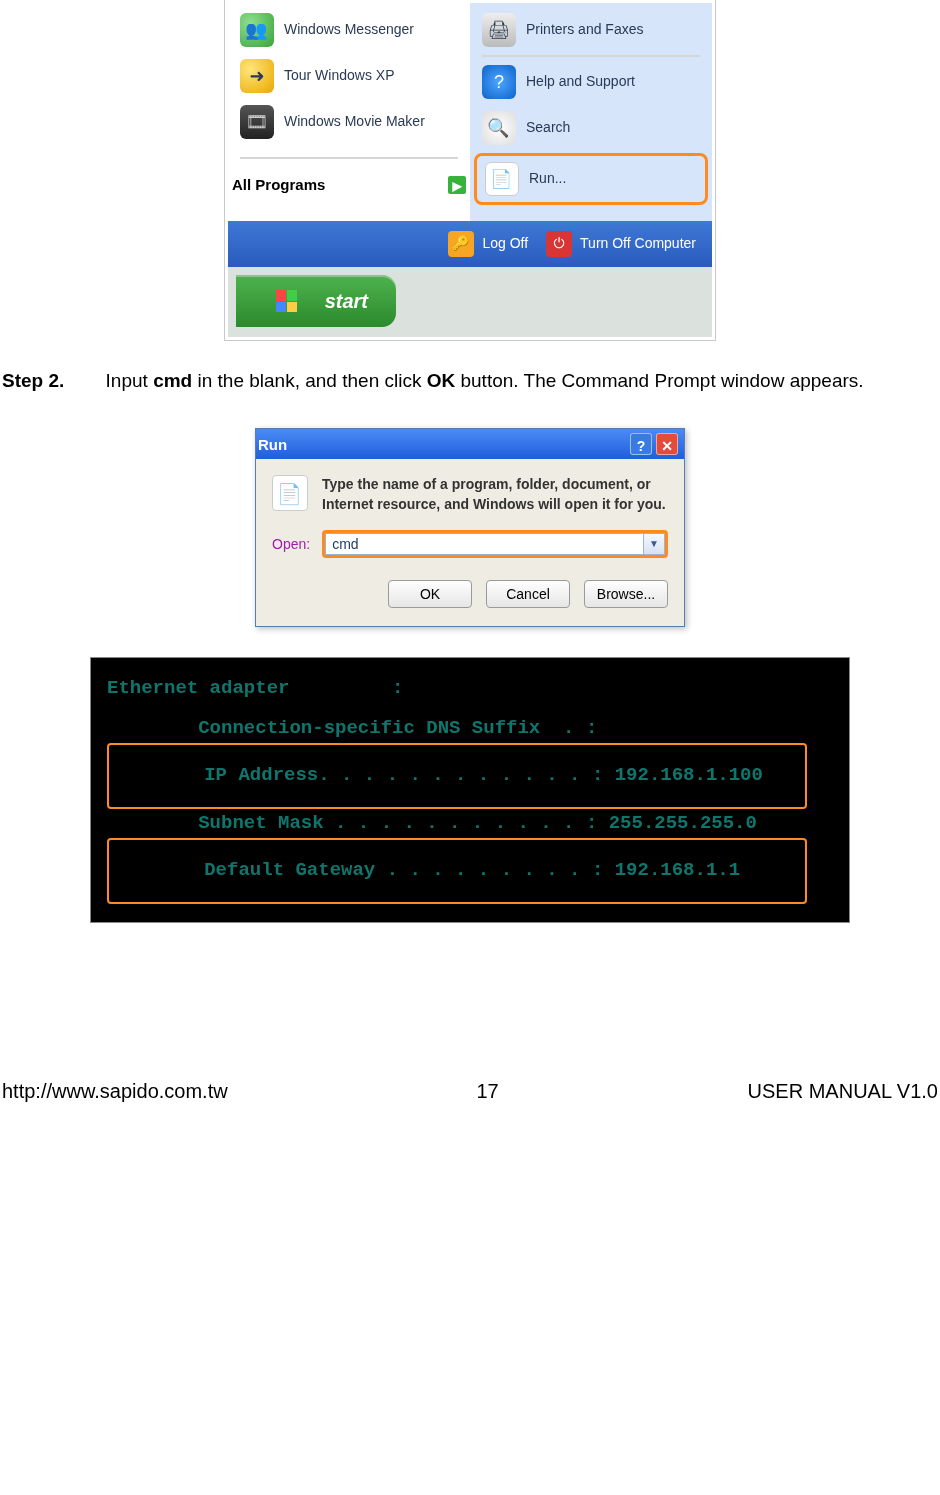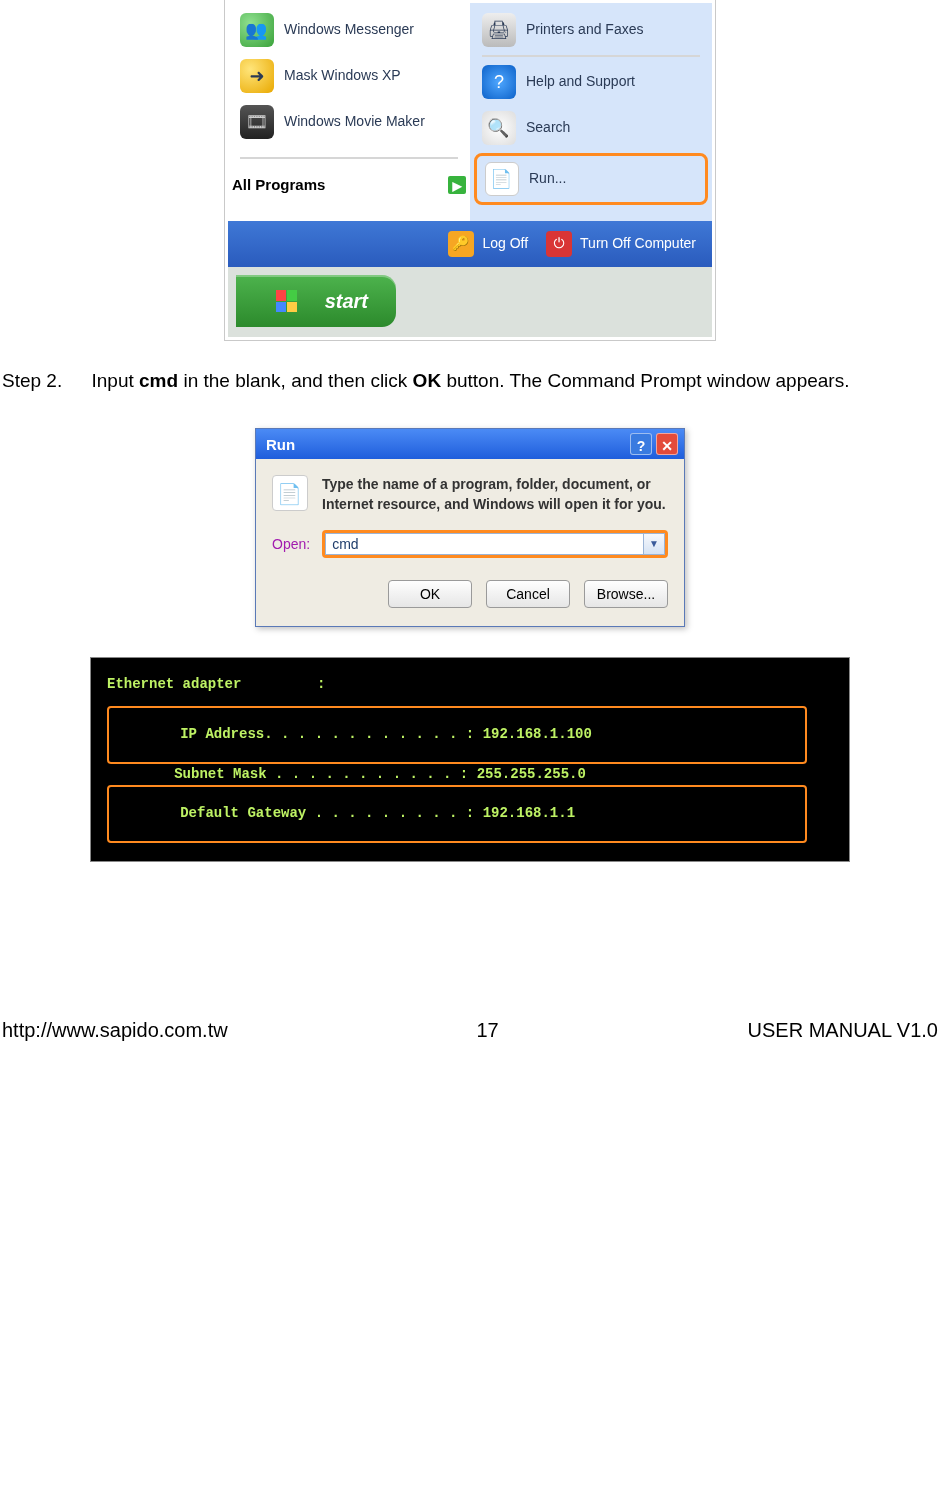--- a/index.html
+++ b/index.html
@@ -43,46 +43,46 @@
   .sm-bottom { background:#dbe1dc; padding:8px 8px 10px 8px; }
   .start-btn { background: linear-gradient(#4db34d,#2c8a2c); color:#fff; font-weight:700; font-style:italic; font-size:20px; border-radius:0 14px 14px 0; padding:8px 28px 8px 40px; width:160px; display:flex; align-items:center; gap:28px; box-shadow: inset 0 2px 0 rgba(255,255,255,.3); cursor:pointer;}
   .start-flag{width:22px;height:22px;display:grid;grid-template-columns:1fr 1fr;grid-template-rows:1fr 1fr;gap:1px;}
   .start-flag span:nth-child(1){background:#f44;}
   .start-flag span:nth-child(2){background:#4c4;}
   .start-flag span:nth-child(3){background:#48f;}
   .start-flag span:nth-child(4){background:#fc4;}
 
   
   .para { margin: 24px 0 0 0; text-align: justify; }
-  .para .step-no { font-weight:400; margin-right: 24px; }
+  .para .step-no { font-weight:700; margin-right: 36px; }
   .bold { font-weight:700; }
 
   
   .run-wrap { width: 430px; margin: 30px auto; border:1px solid #5a79b7; box-shadow: 2px 2px 6px rgba(0,0,0,.25);}
-  .run-title { background: linear-gradient(#4b8bf5,#1f5edc); height:30px; display:flex; align-items:center; justify-content:space-between; padding:0 6px 0 10px; color:#fff; font-size:15px; font-weight:700;}
+  .run-title { background: linear-gradient(#4b8bf5,#1f5edc); height:30px; display:flex; align-items:center; justify-content:space-between; padding:0 6px 0 2px; color:#fff; font-size:15px; font-weight:700;}
   .run-title-btns{display:flex;gap:4px;}
   .run-titlebtn{width:22px;height:22px;border-radius:3px;display:grid;place-items:center;font-size:14px;font-weight:700;color:#fff;cursor:pointer;}
   .rt-help{background:#3a7be0;border:1px solid rgba(255,255,255,.5);}
   .rt-close{background:#e34b3b;border:1px solid rgba(255,255,255,.5);}
 
   .run-body{ background:#efece3; padding:16px 16px 18px 16px;}
   .run-top{display:flex;gap:14px;align-items:flex-start;}
   .run-ic{width:36px;height:36px;flex:none;display:grid;place-items:center;background:#fff;border:1px solid #ccc;border-radius:4px;font-size:20px;}
   .run-desc{font-size:14px;color:#333;line-height:1.4;font-weight:bold;}
   .run-open-row{display:flex;align-items:center;gap:12px;margin-top:16px;}
   .run-open-row label{font-size:14px;color:#a21caf;}
   .run-combo{flex:1;display:flex;border:3px solid #ff8a1f;border-radius:4px;height:28px;}
   .run-combo input{flex:1;border:1px solid #9bb4d6;border-right:none;background:#fff;color:#1f3d6b;padding:0 6px;font-size:14px;}
   .run-combo .dd{width:22px;border:1px solid #9bb4d6;background:linear-gradient(#f6f8fc,#d6e3f4);display:grid;place-items:center;color:#3a5a9a;font-size:10px;cursor:pointer;}
   .run-btns{display:flex;justify-content:flex-end;gap:14px;margin-top:22px;}
   .run-btn{min-width:84px;height:28px;border:1px solid #9a9a9a;border-radius:4px;background:linear-gradient(#fefefe,#e6e6e6);font-size:14px;cursor:pointer;}
 
   
   .cmd-wrap{ width:760px; margin:18px auto 0 auto; border:1px solid #888;}
-  .cmd-body{ background:#000; color:#bef264; font-family:"Courier New",monospace; font-size:14px; font-weight:700; padding:16px 16px 18px 16px; line-height:1.55;}
+  .cmd-body{ background:#000; color:#0f766e; font-family:"Courier New",monospace; font-size:19px; font-weight:700; padding:16px 16px 18px 16px; line-height:1.55;}
   .cmd-line{white-space:pre;}
   .cmd-hi{border:2px solid #ff8a1f;border-radius:4px;padding:16px 4px;display:inline-block;min-width:700px;}
 
   
   .footer{display:flex;justify-content:space-between;margin-top:150px;font-family:"Comic Sans MS","Trebuchet MS",Verdana,sans-serif;font-size:20px;}
   .footer .center{flex:1;text-align:center;}
 </style>
 </head>
 <body>
 
@@ -90,21 +90,21 @@
 
   <div class="startmenu-wrap">
     <div class="startmenu-cols">
       <div class="sm-left">
         <div class="sm-item">
           <div class="ico ico-msn">👥</div>
           <span>Windows Messenger</span>
         </div>
         <div class="sm-item">
           <div class="ico ico-tour">➜</div>
-          <span>Mask Windows XP</span>
+          <span>Tour Windows XP</span>
         </div>
         <div class="sm-item">
           <div class="ico ico-movie">🎞</div>
           <span>Windows Movie Maker</span>
         </div>
         <div class="sm-sep-h"></div>
         <div class="sm-sep-line"></div>
         <div class="sm-allprograms">
           <span>All Programs</span>
           <span class="sm-arrow">▶</span>
@@ -190,20 +190,21 @@
         <button class="run-btn">Browse...</button>
       </div>
     </div>
   </div>
 
 
   <div class="cmd-wrap">
     <div class="cmd-body">
       <div class="cmd-line">Ethernet adapter         :</div>
       <div style="height:10px"></div>
+      <div class="cmd-line">        Connection-specific DNS Suffix  . :</div>
       <div class="cmd-line"><span class="cmd-hi">        IP Address. . . . . . . . . . . . : 192.168.1.100</span></div>
       <div class="cmd-line">        Subnet Mask . . . . . . . . . . . : 255.255.255.0</div>
       <div class="cmd-line"><span class="cmd-hi">        Default Gateway . . . . . . . . . : 192.168.1.1</span></div>
     </div>
   </div>
 
 
   <div class="footer">
     <span>http://www.sapido.com.tw</span>
     <span class="center">17</span>

